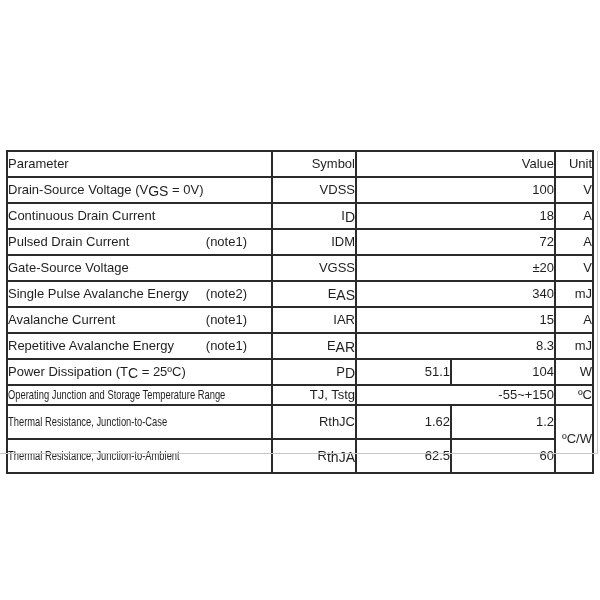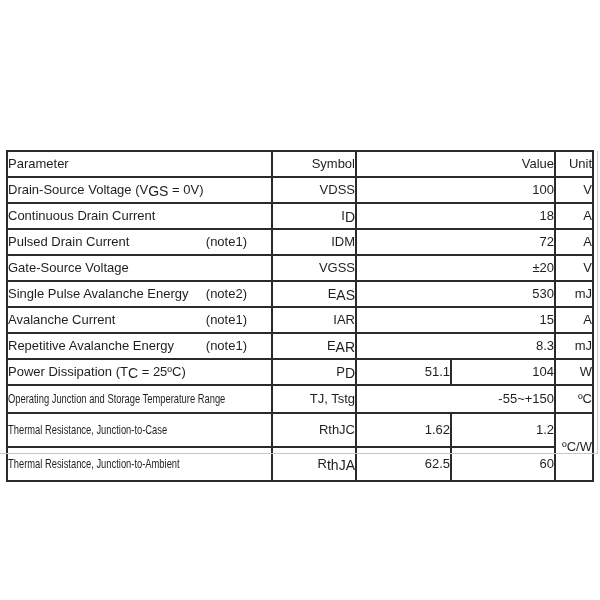--- a/index.html
+++ b/index.html
@@ -19,21 +19,21 @@
   }
   .specs th{font-weight:400;}
   .c{text-align:right;}
   .cell-param{text-align:left;padding-left:4px;position:relative;}
   .ptxt{white-space:nowrap;display:inline-block;}
   .sq{transform:scaleX(0.72);transform-origin:0 50%;}
   .note{position:absolute;right:24px;top:50%;transform:translateY(-50%);white-space:nowrap;}
   sub{font-size:14px;vertical-align:-2px;line-height:1;margin-top:48px;}
   tr.hh{height:26px;}
   tr.hr{height:26px;}
-  tr.ho{height:28px;}
+  tr.ho{height:20px;}
   tr.ht{height:34px;}
   .scanline-bottom{position:absolute;left:0;top:453px;width:598px;height:1px;background:#c7c7c7;}
   .scanline-right{position:absolute;left:597px;top:151px;width:1px;height:303px;background:#c7c7c7;}
 </style>
 </head>
 <body>
 
 <div class="canvas">
 
   <table class="specs">
@@ -92,21 +92,21 @@
       <td class="c" colspan="2">±20</td>
       <td class="c">V</td>
     </tr>
 
     <tr class="hr">
       <td class="cell-param">
         <span class="ptxt"><span>Single Pulse Avalanche Energy</span><sub></sub><span></span></span>
         <span class="note">(note2)</span>
       </td>
       <td class="c"><span>E</span><sub>AS</sub></td>
-      <td class="c" colspan="2">530</td>
+      <td class="c" colspan="2">340</td>
       <td class="c">mJ</td>
     </tr>
 
     <tr class="hr">
       <td class="cell-param">
         <span class="ptxt"><span>Avalanche Current</span><sub></sub><span></span></span>
         <span class="note">(note1)</span>
       </td>
       <td class="c"><span>IAR</span><sub></sub></td>
       <td class="c" colspan="2">15</td>

